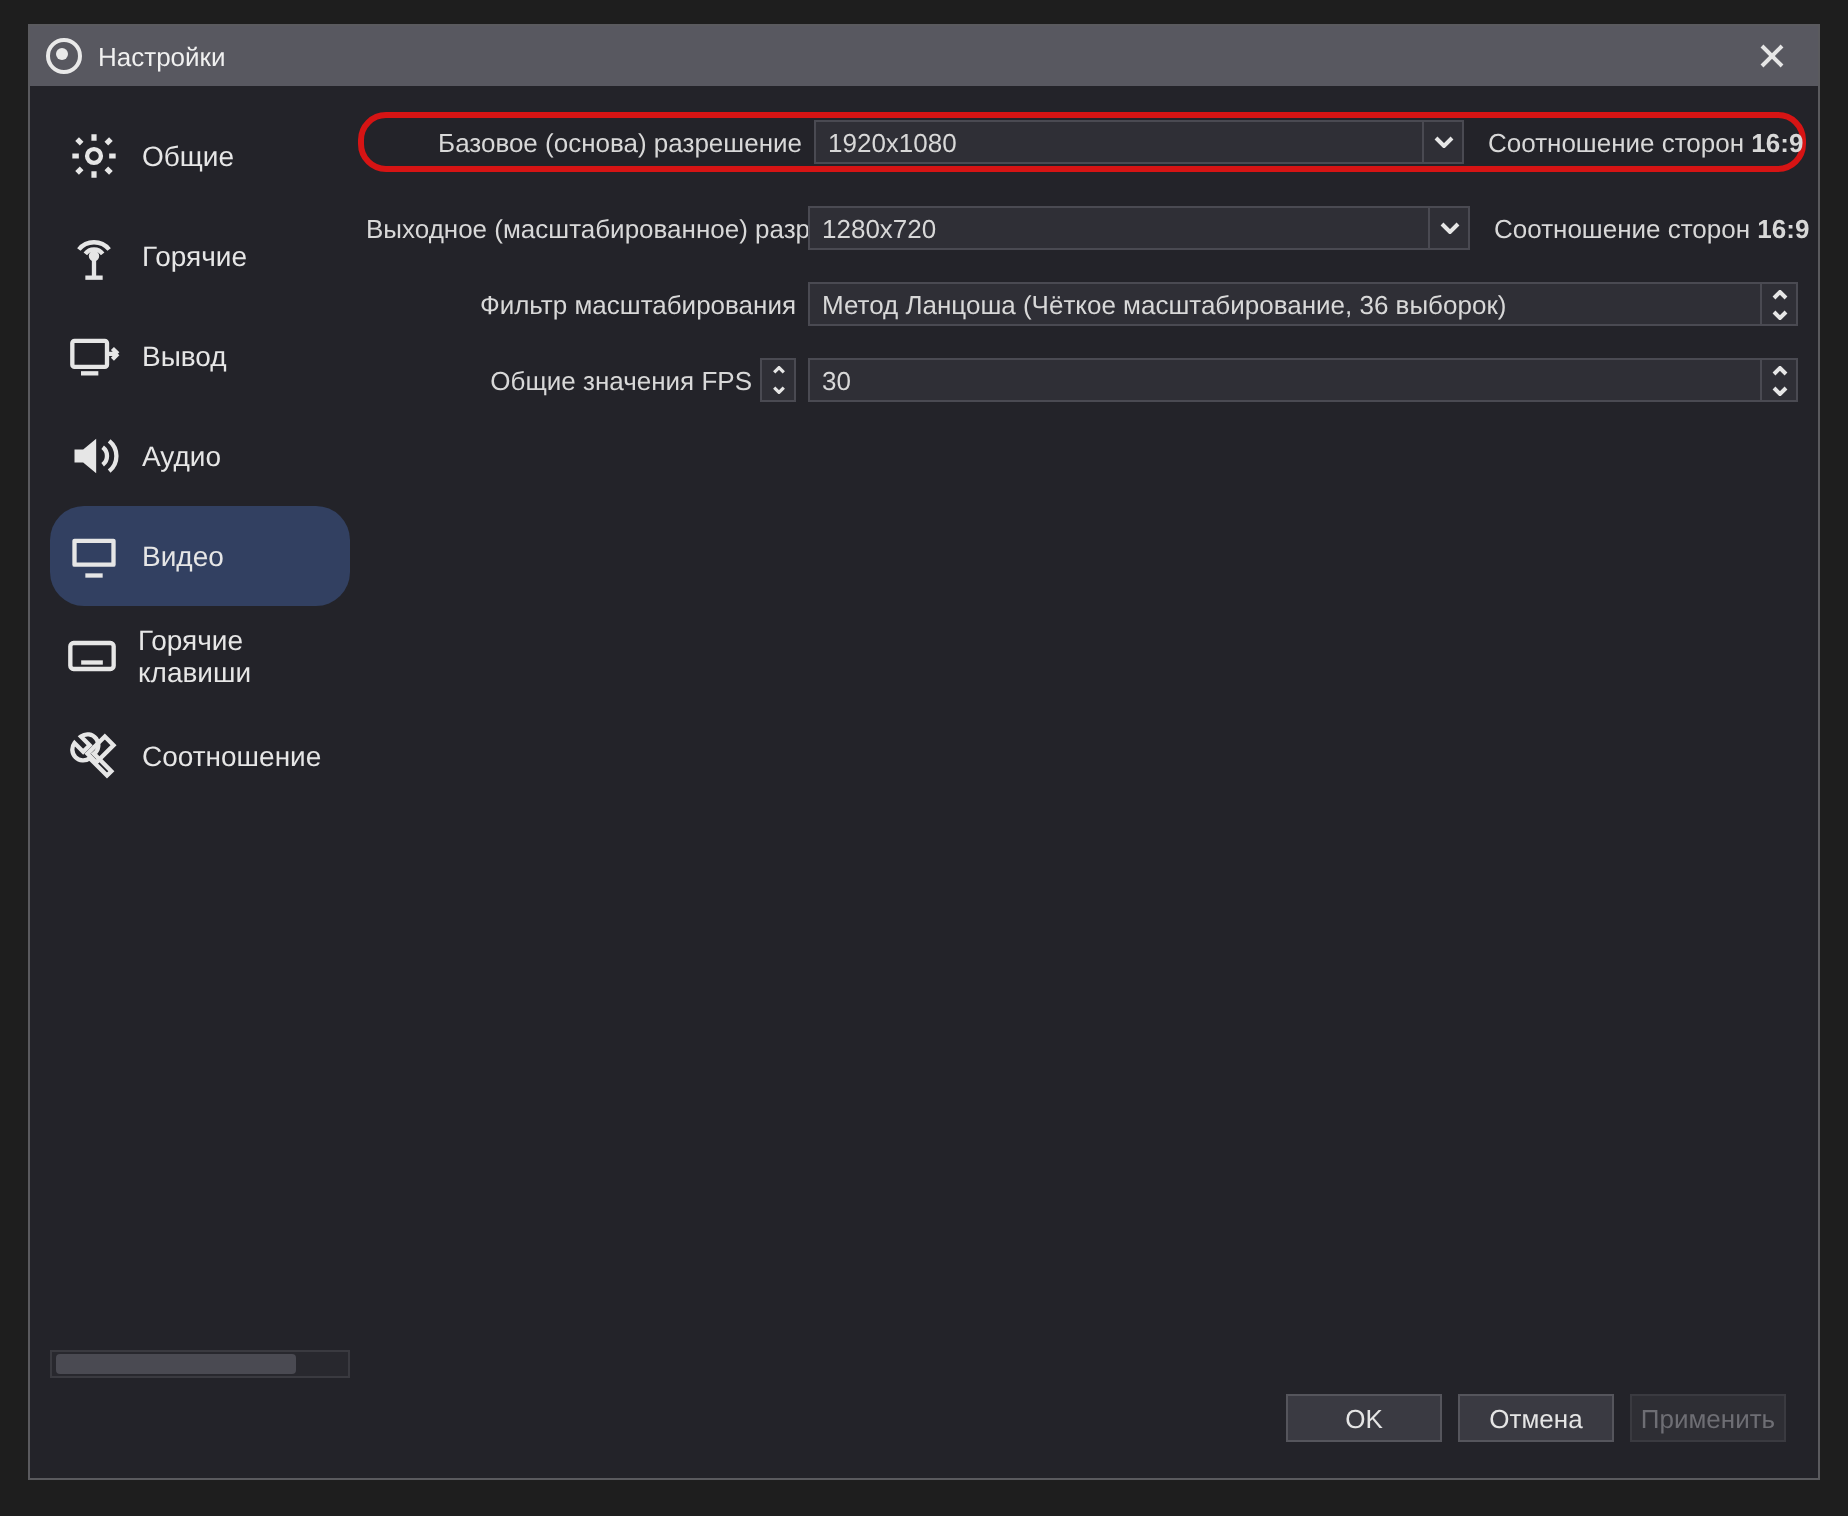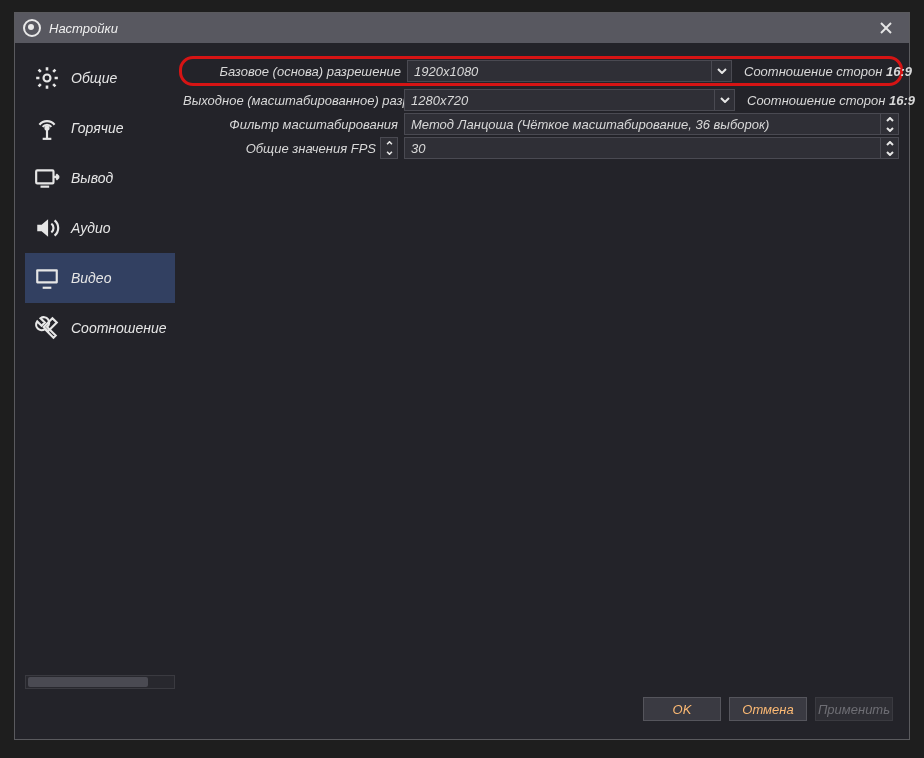--- a/index.html
+++ b/index.html
@@ -11,21 +11,20 @@
     width: 924px;
     height: 758px;
     overflow: hidden;
   }
   .outer-shadow {
     width: 924px;
     height: 758px;
     padding: 12px 14px 18px 14px;
     background: #1e1e1e;
     display: flex;
-    font-style: italic;
   }
   .window {
     flex: 1;
     background: #232329;
     border: 1px solid #5a5a5e;
     display: flex;
     flex-direction: column;
     position: relative;
   }
   .titlebar {
@@ -103,36 +102,37 @@
     display: flex;
     align-items: center;
     padding: 0 8px;
     gap: 10px;
     cursor: pointer;
     font-size: 14px;
     color: #e6e6e6;
   }
   .side-item.active {
     background: #324061;
+    border-radius: 17px;
   }
   .side-item .icon {
     width: 28px; height: 28px;
     display: flex; align-items: center; justify-content: center;
   }
   .side-item .icon svg { width: 26px; height: 26px; }
   .content {
     flex: 1;
     display: flex;
     flex-direction: column;
     padding-top: 6px;
   }
   .form {
     display: flex;
     flex-direction: column;
-    gap: 0;
+    gap: 14px;
   }
   .row {
     display: flex;
     align-items: center;
     gap: 6px;
     height: 24px;
   }
   .row-label {
     width: 215px;
     text-align: right;
@@ -198,21 +198,21 @@
     justify-content: flex-end;
     align-items: center;
     gap: 8px;
     padding: 0 6px;
   }
   .btn {
     min-width: 78px;
     height: 24px;
     background: #3a3a42;
     border: 1px solid #55555c;
-    color: #fdba74;
+    color: #e5e5e5;
     display: flex; align-items: center; justify-content: center;
     cursor: pointer;
     font-size: 13px;
   }
   .btn.disabled {
     color: #6e6e74;
     border-color: #3a3a40;
     background: #2e2e34;
   }
   svg { stroke: #e6e6e6; fill: none; stroke-width: 2; }
@@ -284,20 +284,39 @@
                     <rect x="2" y="4" width="20" height="13" rx="1" fill="#e6e6e6" stroke="none"></rect>
                     <rect x="4" y="6" width="16" height="9" fill="#324061" stroke="none"></rect>
                     <line x1="8" y1="21" x2="16" y2="21"></line>
                   </svg>
               </span>
               <span>Видео</span>
             </div>
             <div class="side-item">
               <span class="icon">
                 <svg viewBox="0 0 24 24">
+                    <rect x="2" y="6" width="20" height="12" rx="1.5"></rect>
+                    <line x1="5" y1="9" x2="5" y2="9"></line>
+                    <line x1="8" y1="9" x2="8" y2="9"></line>
+                    <line x1="11" y1="9" x2="11" y2="9"></line>
+                    <line x1="14" y1="9" x2="14" y2="9"></line>
+                    <line x1="17" y1="9" x2="17" y2="9"></line>
+                    <line x1="5" y1="12" x2="5" y2="12"></line>
+                    <line x1="8" y1="12" x2="8" y2="12"></line>
+                    <line x1="11" y1="12" x2="11" y2="12"></line>
+                    <line x1="14" y1="12" x2="14" y2="12"></line>
+                    <line x1="17" y1="12" x2="17" y2="12"></line>
+                    <line x1="7" y1="15" x2="17" y2="15"></line>
+                  </svg>
+              </span>
+              <span>Горячие клавиши</span>
+            </div>
+            <div class="side-item">
+              <span class="icon">
+                <svg viewBox="0 0 24 24">
                     <path d="M6 3l4 4-3 3-4-4a5 5 0 0 0 7 7l8 8 2-2-8-8a5 5 0 0 0-6-8z"></path>
                     <path d="M17 3l4 4-8 8-4-4z"></path>
                   </svg>
               </span>
               <span>Соотношение</span>
             </div>
           </div>
           <div class="sidebar-hscroll">
             <div class="thumb"></div>
           </div>

